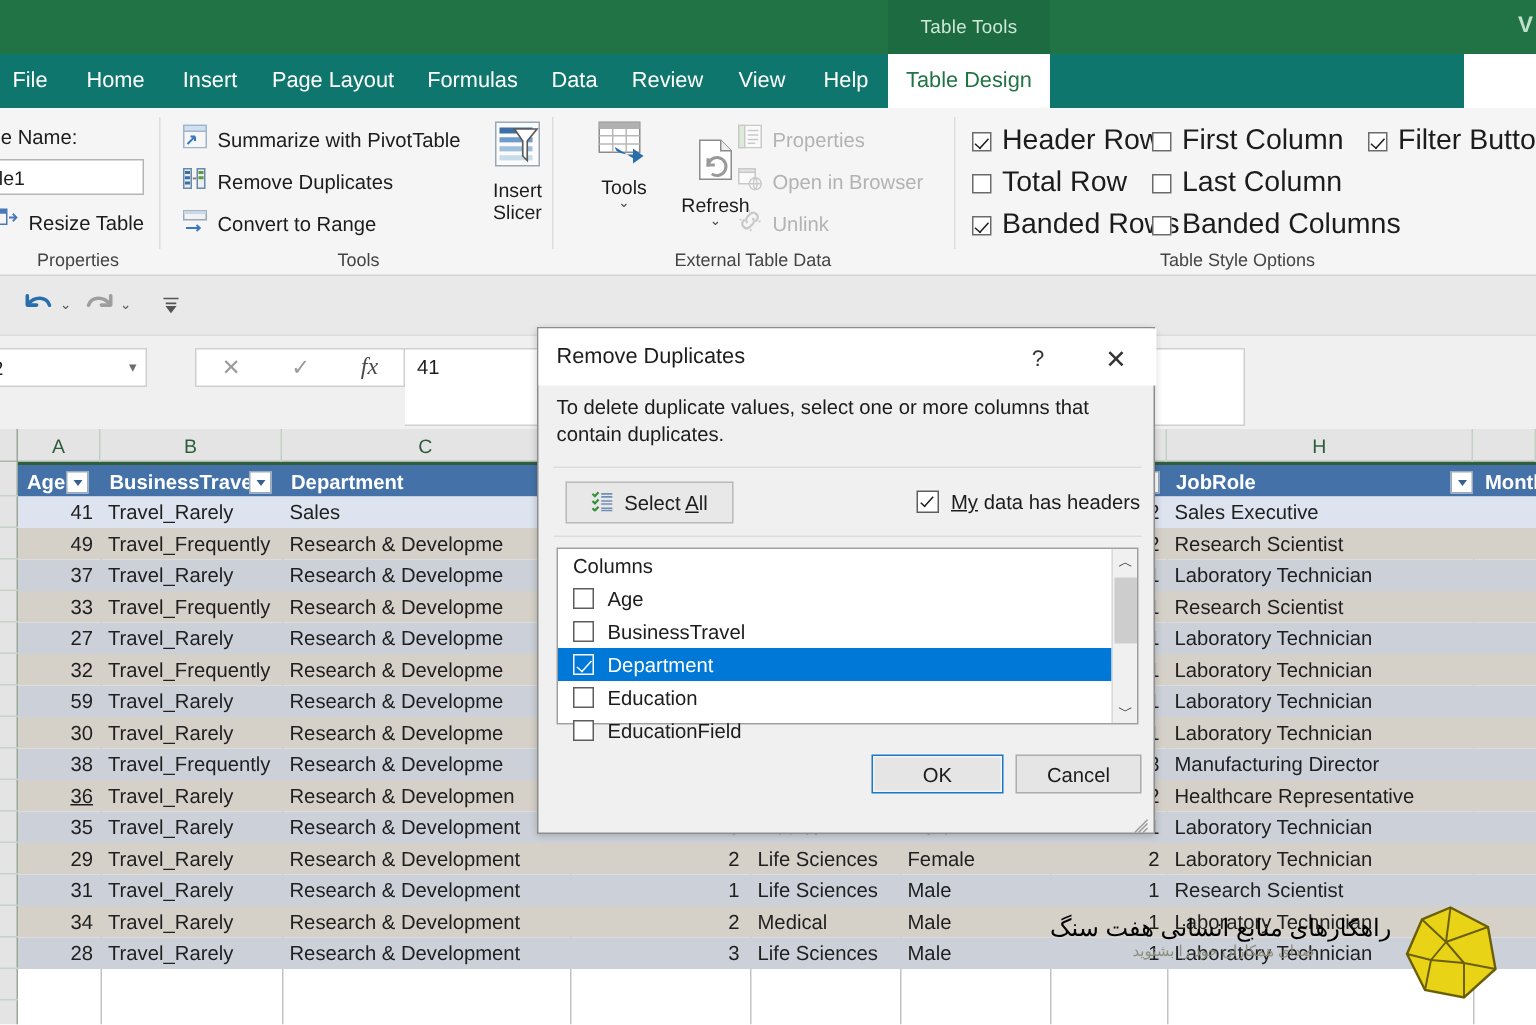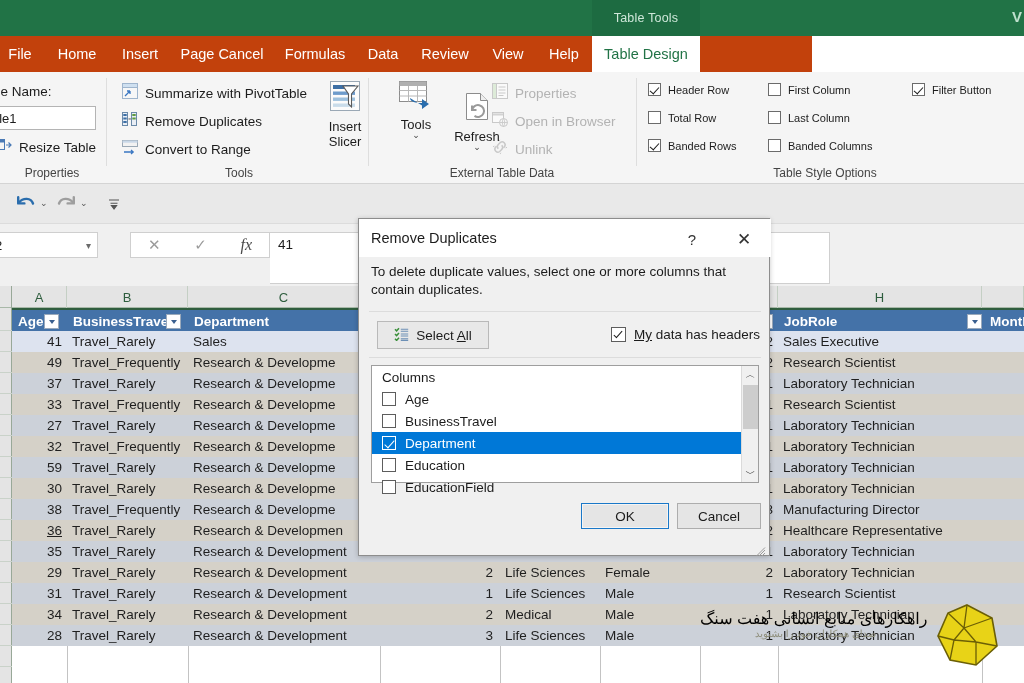--- a/index.html
+++ b/index.html
@@ -22,22 +22,22 @@
     color: #cfe8da; font-size: 12.5px;
     display: flex; align-items: center; justify-content: center;
     letter-spacing: .2px;
   }
   .win-right-letter {
     position: absolute; right: 2px; top: 8px;
     color: #bfe0cd; font-size: 15px; font-weight: 600;
   }
 
   .tabbar {
-    position: absolute; left: 0; top: 36px; width: 812px; height: 36px;
-    background: #c2410c;
+    position: absolute; left: 0; top: 36px; width: 976px; height: 36px;
+    background: #0f766e;
   }
   .tab {
     position: absolute; top: 0; height: 36px;
     display: flex; align-items: center; justify-content: center;
     color: #ffffff; font-size: 14.5px; white-space: nowrap;
     padding: 0 10px;
   }
   .tab.active {
     background: #ffffff; color: #217346; font-weight: 400;
   }
@@ -92,21 +92,21 @@
   .cbrow { position: absolute; display: flex; align-items: center; gap: 7px; }
   .cbx {
     width: 13px; height: 13px; border: 1px solid #6b6b6b; background: #fff;
     flex: none; position: relative;
   }
   .cbx.checked::after {
     content: ""; position: absolute; left: 3px; top: 1px;
     width: 4px; height: 8px; border: solid #1c1c1c;
     border-width: 0 1.6px 1.6px 0; transform: rotate(42deg);
   }
-  .cblabel { font-size: 11px; color: #1c1c1c; white-space: nowrap; }
+  .cblabel { font-size: 19px; color: #1c1c1c; white-space: nowrap; }
 
   
   .qat {
     position: absolute; left: 0; top: 184px; width: 1024px; height: 40px;
     background: #e9e9e9; border-bottom: 1px solid #dcdcdc;
   }
   .qat-ic { position: absolute; top: 10px; }
 
   
   .fbar {
@@ -296,21 +296,21 @@
 
   <div class="titlebar">
     <div class="ctx-tab-label">Table Tools</div>
     <div class="win-right-letter">V</div>
   </div>
 
   <div class="tabbar">
     <div class="tab" style="left:0px;   width:40px;">File</div>
     <div class="tab" style="left:48px;  width:58px;">Home</div>
     <div class="tab" style="left:112px; width:56px;">Insert</div>
-    <div class="tab" style="left:172px; width:100px;">Page Cancel</div>
+    <div class="tab" style="left:172px; width:100px;">Page Layout</div>
     <div class="tab" style="left:274px; width:82px;">Formulas</div>
     <div class="tab" style="left:358px; width:50px;">Data</div>
     <div class="tab" style="left:412px; width:66px;">Review</div>
     <div class="tab" style="left:482px; width:52px;">View</div>
     <div class="tab" style="left:538px; width:52px;">Help</div>
     <div class="tab active" style="left:592px; width:108px;">Table Design</div>
 
     <div class="tellme" style="left:712px;">
       <span class="bulb">
         <svg width="15" height="18" viewBox="0 0 15 18">

